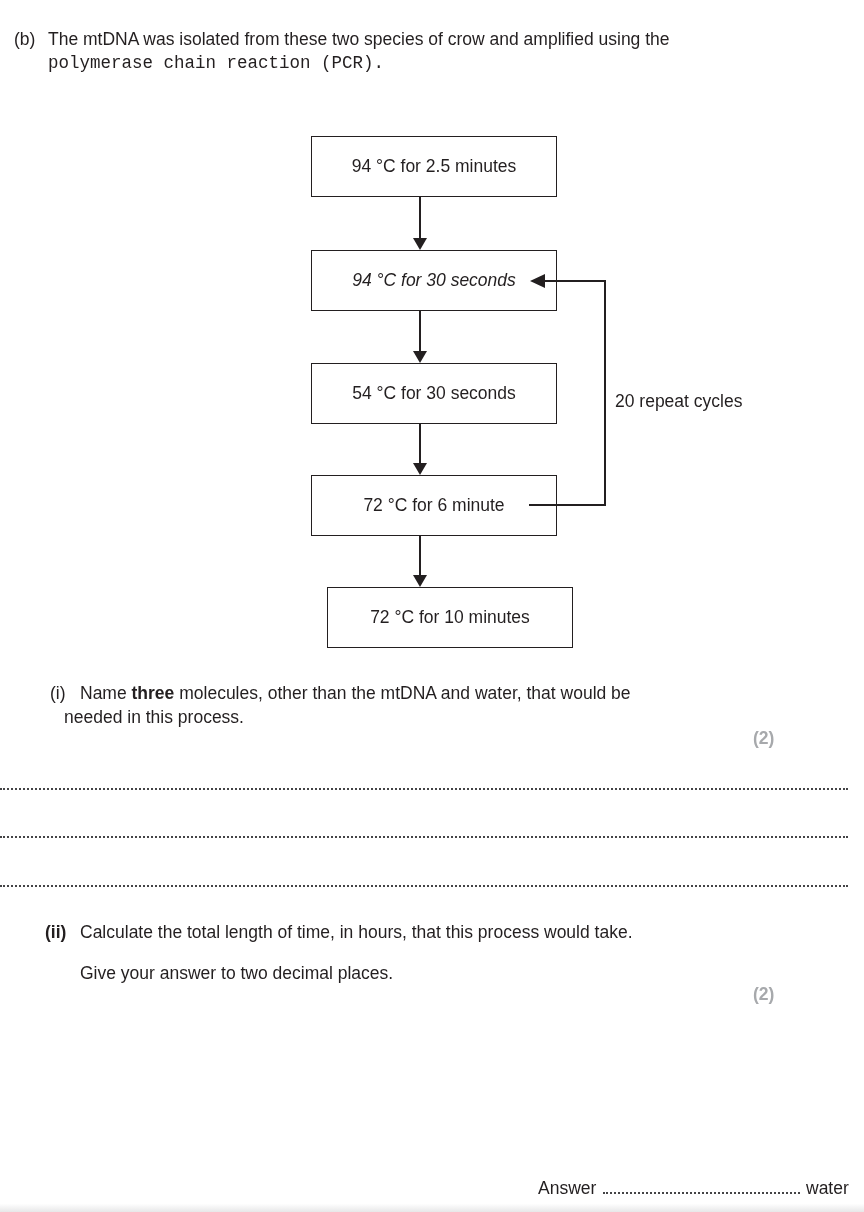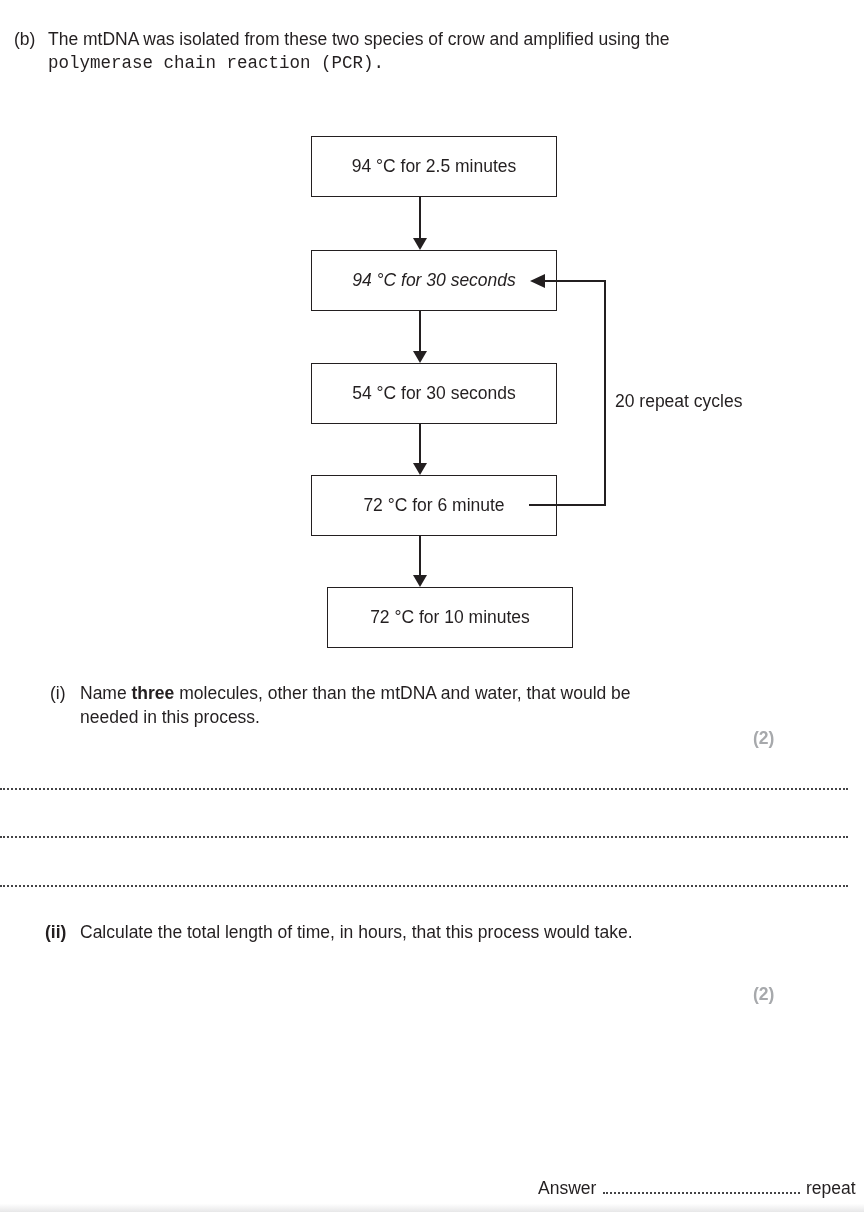--- a/index.html
+++ b/index.html
@@ -87,29 +87,30 @@
       <div class="vline" style="left:604.3px; top:280px; height:225.7px;"></div>
       <div class="hline" style="left:545px; top:280px; width:61px;"></div>
       <div class="arrowhead-left" style="left:530px; top:274px;"></div>
     </div>
 
     <span class="t" style="left:615px; top:389px;">20 repeat cycles</span>
   </div>
 
   <span class="t" style="left:50px; top:681px;">(i)</span>
   <span class="t" style="left:80px; top:681px;"><span>Name </span><span class="bold">three</span><span> molecules, other than the mtDNA and water, that would be</span></span>
-  <span class="t" style="left:80px; top:705px;">needed in this process.</span>
+  <span class="t" style="left:64px; top:705px;">needed in this process.</span>
   <span class="marks" style="left:753px; top:728px;">(2)</span>
 
   <div class="dotline" style="left:0; top:788px; width:848px;"></div>
   <div class="dotline" style="left:0; top:836px; width:848px;"></div>
   <div class="dotline" style="left:0; top:885px; width:848px;"></div>
 
   <span class="t" style="left:45px; top:920px;font-weight:bold;">(ii)</span>
   <span class="t" style="left:80px; top:920px;">Calculate the total length of time, in hours, that this process would take.</span>
+  <span class="t" style="left:80px; top:961px;">Give your answer to two decimal places.</span>
   <span class="marks" style="left:753px; top:984px;">(2)</span>
 
   <span class="t" style="left:538px; top:1176px;">Answer</span>
   <div class="dotline" style="left:603px; top:1192px; width:197px;"></div>
-  <span class="t" style="left:806px; top:1176px;">repeat</span>
+  <span class="t" style="left:806px; top:1176px;">water</span>
 
   <div class="page-edge"></div>
 </div>
 
 </body></html>

